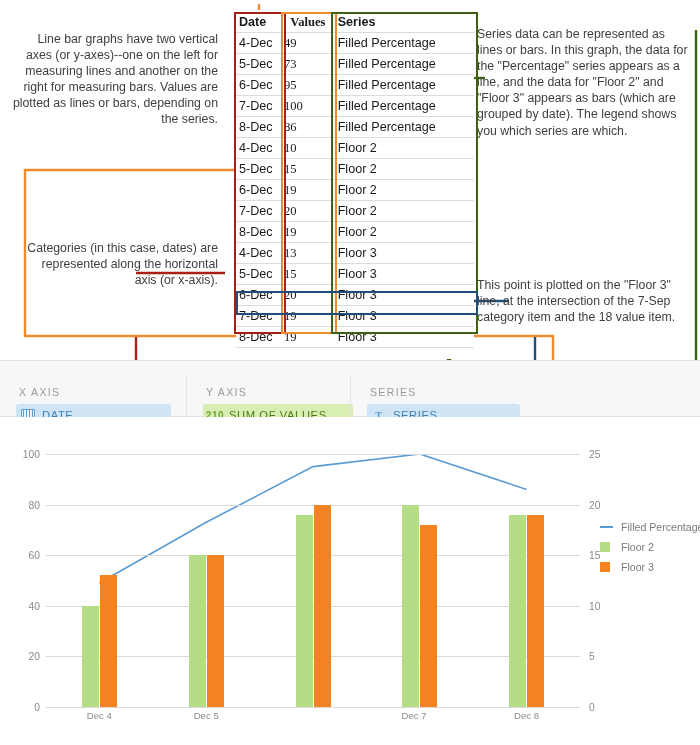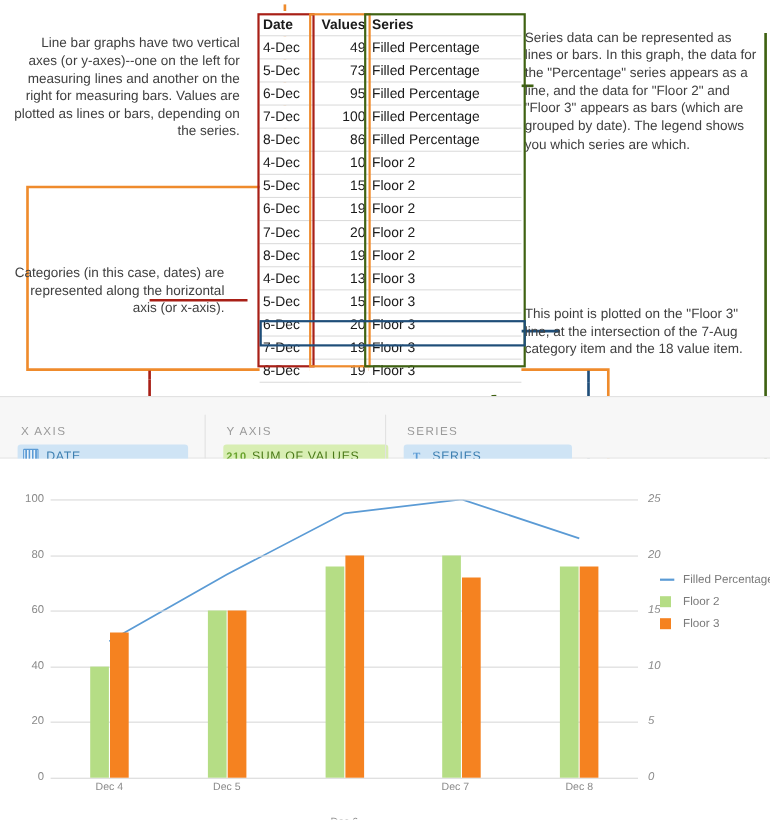--- a/index.html
+++ b/index.html
@@ -37,21 +37,21 @@
     border-bottom:1px solid #dcdcdc;
     padding:0 3px;
     height:20px;
     line-height:20px;
     font-weight:normal;
     white-space:nowrap;
     background:#fff;
   }
   table.grid th{font-weight:bold;}
   .c-date{width:40px;text-align:left;}
-  .c-val{width:50px;text-align:right;padding-right:4px;}
+  .c-val{width:50px;padding-right:4px;font-family:Liberation Serif, serif;}
   .c-ser{width:140px;text-align:left;}
   table.grid tr.hl td{background:#ffffff;}
 
   
   .colbox{position:absolute;pointer-events:none;}
   #box-date{left:234px;top:12px;width:48px;height:318px;border:2.5px solid #a81f16;}
   #box-values{left:281px;top:12px;width:52px;height:318px;border:2.5px solid #ef8b2c;}
   #box-series{left:331px;top:12px;width:143px;height:318px;border:2.5px solid #3f6212;}
   #box-row{left:236px;top:291px;width:238px;height:20px;border:2.2px solid #1f4e79;background:transparent;}
 
@@ -104,21 +104,21 @@
   
   #chart{
     position:absolute;left:0;top:417px;width:700px;height:328px;background:#fff;
   }
   #plot{position:absolute;left:46px;top:37px;width:534px;height:253px;}
   .gridline{position:absolute;left:0;width:534px;height:1px;background:#d9d9d9;}
   .axis-lbl{
     position:absolute;font-size:10.3px;color:#8a8a8a;white-space:nowrap;
   }
   .ytick-l{right:0;transform:translateY(-50%);text-align:right;}
-  .ytick-r{left:0;transform:translateY(-50%);text-align:right;font-style:italic;}
+  .ytick-r{left:0;transform:translateY(-50%);text-align:right;}
   .bar{position:absolute;bottom:0;}
   .bar.g{background:#b5dd85;}
   .bar.o{background:#f58220;}
   .xcat{
     position:absolute;top:256px;font-size:9.6px;color:#8a8a8a;
     transform:translateX(-50%);white-space:nowrap;
   }
   #legend{
     position:absolute;left:600px;top:100px;width:96px;
     font-size:10.6px;color:#7a7a7a;
@@ -169,25 +169,25 @@
     <g stroke="#1f4e79" stroke-width="2.4" fill="none">
       <path d="M474,301 L509,301"></path>
       <path d="M535,337 L535,348"></path>
       <path d="M535,348 L535,606"></path>
     </g>
     <polygon points="535,627 527,603 543,603" fill="#1f4e79"></polygon>
   </svg>
 
   <div class="note right-al" style="left:10px;top:31px;width:208px;">Line bar graphs have two vertical axes (or y-axes)--one on the left for measuring lines and another on the right for measuring bars. Values are plotted as lines or bars, depending on the series.</div>
 
-  <div class="note right-al" style="left:12px;top:240px;width:192px;">Categories (in this case, dates) are represented along the horizontal axis (or x-axis).</div>
+  <div class="note right-al" style="left:26px;top:240px;width:192px;">Categories (in this case, dates) are represented along the horizontal axis (or x-axis).</div>
 
   <div class="note left-al" style="left:477px;top:26px;width:214px;">Series data can be represented as lines or bars. In this graph, the data for the "Percentage" series appears as a line, and the data for "Floor 2" and "Floor 3" appears as bars (which are grouped by date). The legend shows you which series are which.</div>
 
-  <div class="note left-al" style="left:477px;top:277px;width:214px;">This point is plotted on the "Floor 3" line, at the intersection of the 7-Aug category item and the 18 value item.</div>
+  <div class="note left-al" style="left:477px;top:277px;width:214px;">This point is plotted on the "Floor 3" line, at the intersection of the 7-Sep category item and the 18 value item.</div>
 
   <div id="table-wrap">
     <table class="grid">
       <thead>
         <tr>
           <th class="c-date">Date</th>
           <th class="c-val">Values</th>
           <th class="c-ser">Series</th>
         </tr>
       </thead>

